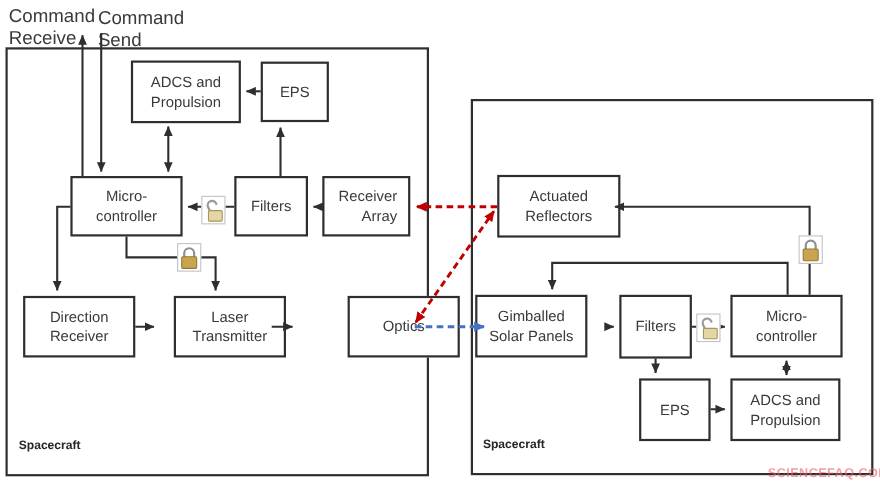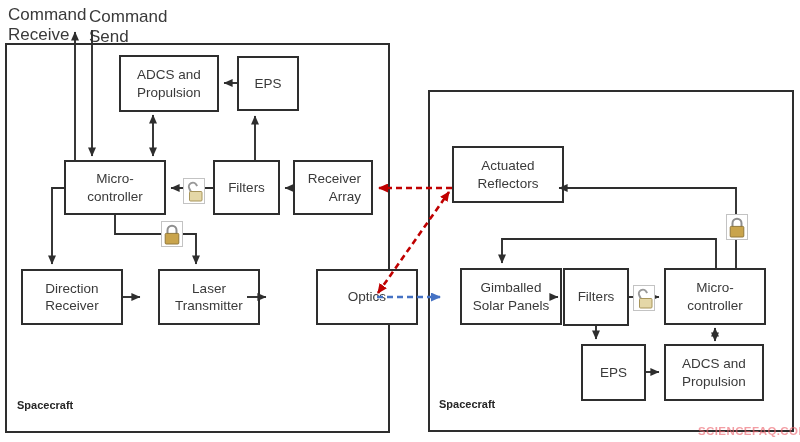--- a/index.html
+++ b/index.html
@@ -41,24 +41,24 @@
   <div class="box" style="left:21px;top:269px;width:102px;height:56px;">
       <span class="lbl pad-md">Direction Receiver</span>
     </div>
   <div class="box" style="left:158px;top:269px;width:102px;height:56px;">
       <span class="lbl pad-md">Laser Transmitter</span>
     </div>
   <div class="box" style="left:271px;top:269px;width:102px;height:56px;margin-left:45px;">
       <span class="lbl">Optics</span>
     </div>
 
-  <div class="box" style="left:452px;top:146px;width:112px;height:57px;">
+  <div class="box" style="left:452px;top:159px;width:112px;height:57px;">
       <span class="lbl pad-md">Actuated Reflectors</span>
     </div>
-  <div class="box" style="left:432px;top:268px;width:102px;height:57px;margin-left:28px;">
+  <div class="box" style="left:432px;top:268px;width:102px;height:57px;">
       <span class="lbl" style="max-width:86px;">Gimballed Solar Panels</span>
     </div>
   <div class="box" style="left:563px;top:268px;width:66px;height:58px;">
       <span class="lbl">Filters</span>
     </div>
   <div class="box" style="left:664px;top:268px;width:102px;height:57px;">
       <span class="lbl" style="max-width:78px;">Micro-controller</span>
     </div>
   <div class="box" style="left:581px;top:344px;width:65px;height:57px;">
       <span class="lbl">EPS</span>

